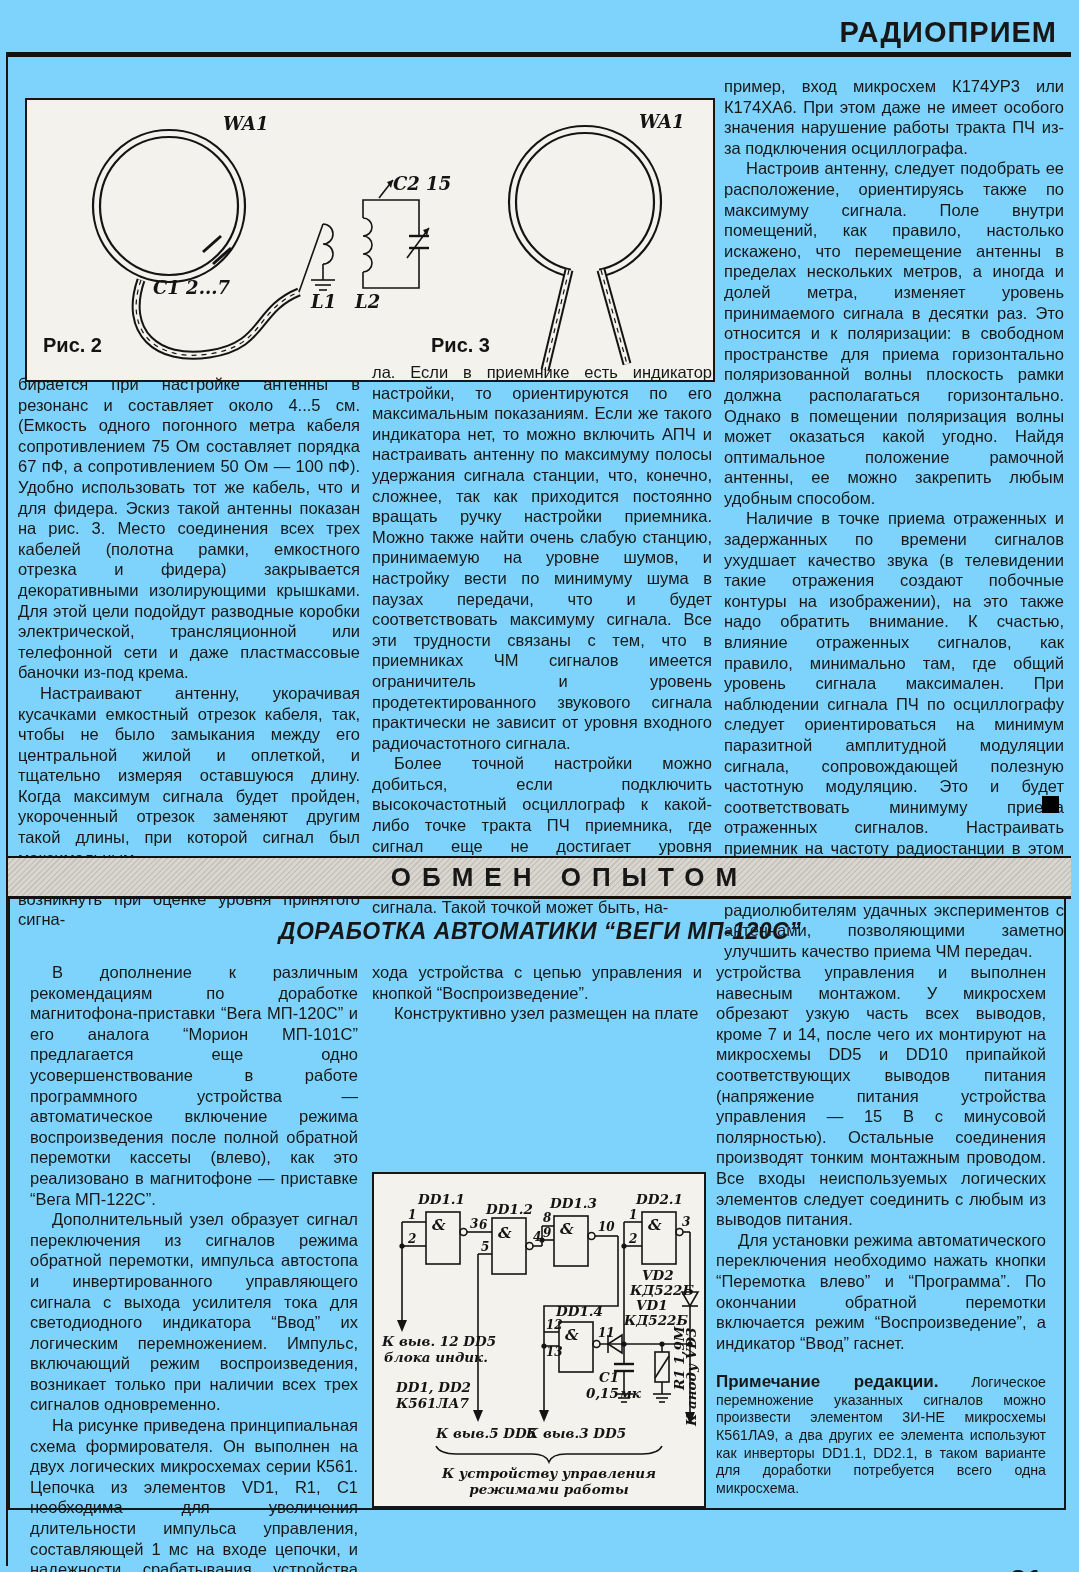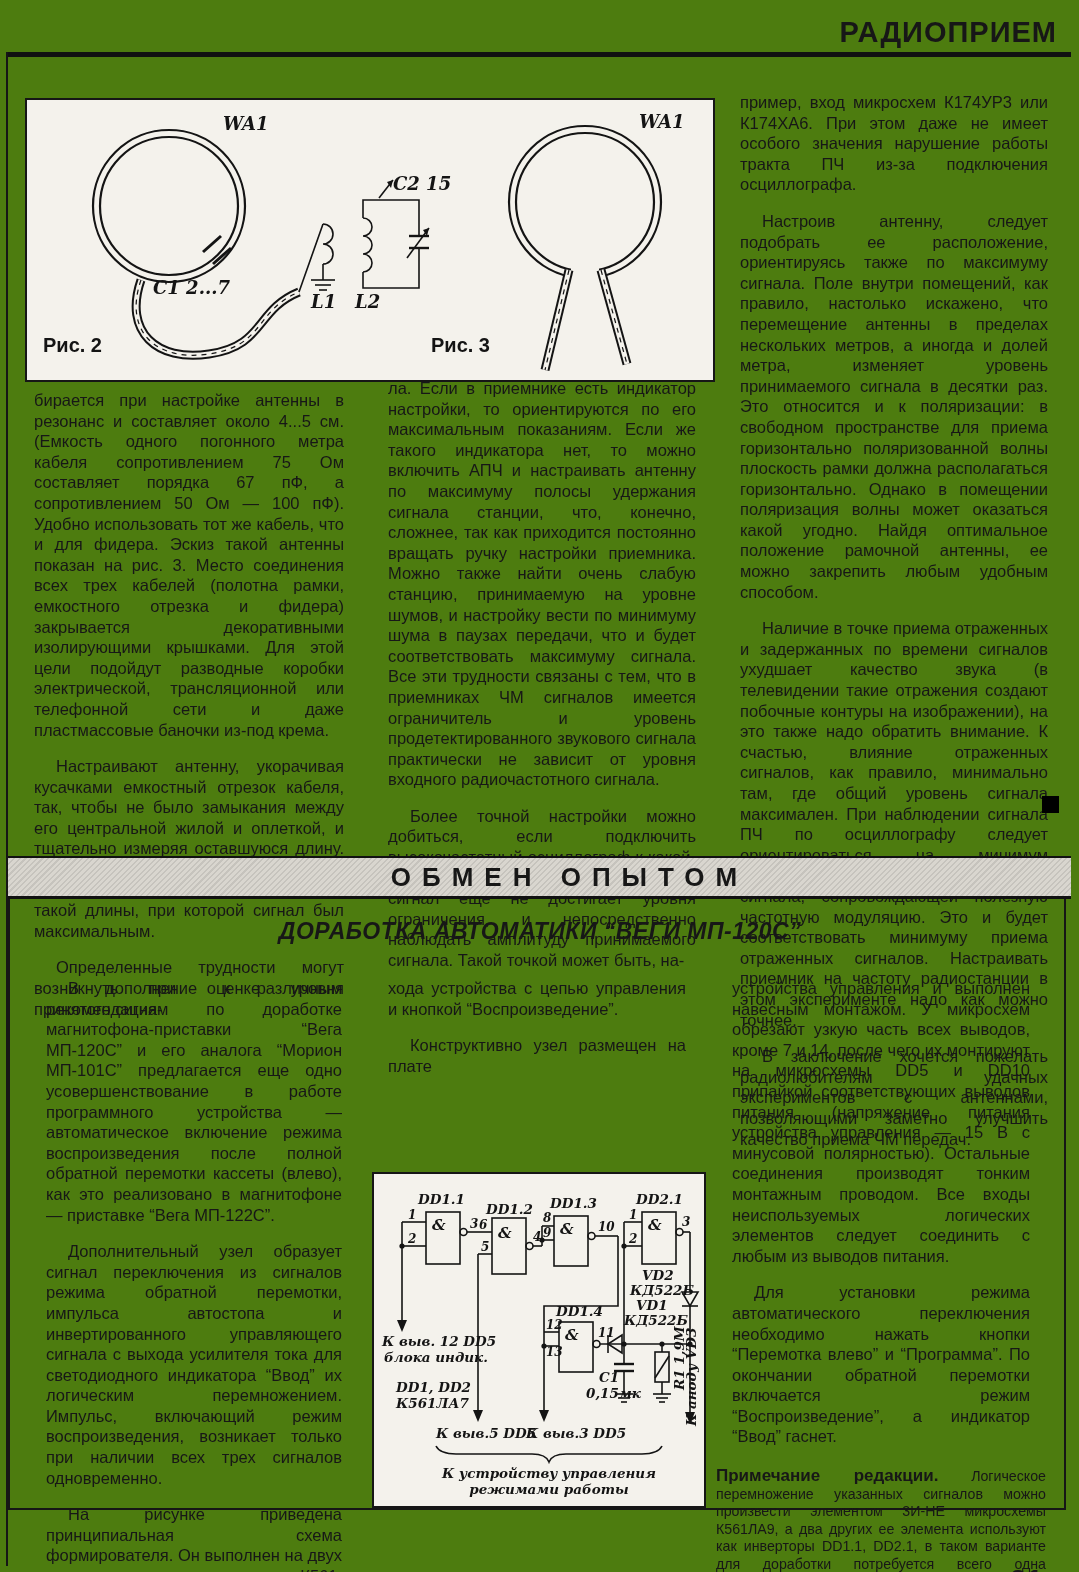--- a/index.html
+++ b/index.html
@@ -1,36 +1,36 @@
 <!DOCTYPE html>
 <html><head>
 <meta charset="utf-8">
 <style>
   html,body { margin:0; padding:0; background:#888; }
   .page {
     position:relative; width:1079px; height:1572px; margin:0 auto;
-    background:#4d7c0f; color:#171717; overflow:hidden;
+    background:#7dd3fc; color:#171717; overflow:hidden;
     font-family:"Liberation Sans", sans-serif;
   }
   .hdr-title {
     position:absolute; top:16px; right:22px;
     font-size:29px; font-weight:bold; letter-spacing:1px;
   }
   .hdr-rule { position:absolute; top:52px; left:8px; width:1063px; height:5px; background:#111; }
   .left-rule { position:absolute; top:52px; left:6px; width:2px; height:1514px; background:#161616; }
 
   .figbox {
     position:absolute; left:25px; top:78px; width:686px; height:280px;
     border:2px solid #161616; background:#f4f2ec;margin-top:20px;
   }
   .fig-label { font:bold 20px "Liberation Sans",sans-serif; }
   .fig-hand  { font:italic bold 18px "DejaVu Serif",serif; }
 
   .col { position:absolute; text-align:justify; font-size:16.5px; line-height:20.6px; }
-  .col p { margin:16px; text-indent:22px; }
+  .col p { margin:0; text-indent:22px; }
   .col p.ni { text-indent:0; }
 
   .endmark { position:absolute; left:1042px; top:796px; width:17px; height:17px; background:#000; }
 
   .banner {
     position:absolute; left:8px; top:856px; width:1063px; height:38px;
     background:#d9d6cf;
     background-image:repeating-linear-gradient(135deg, rgba(30,30,30,0.10) 0 1.5px, rgba(0,0,0,0) 1.5px 4px);
     border-top:2px solid #111; border-bottom:3px solid #111;
     display:flex; align-items:center; justify-content:center;

